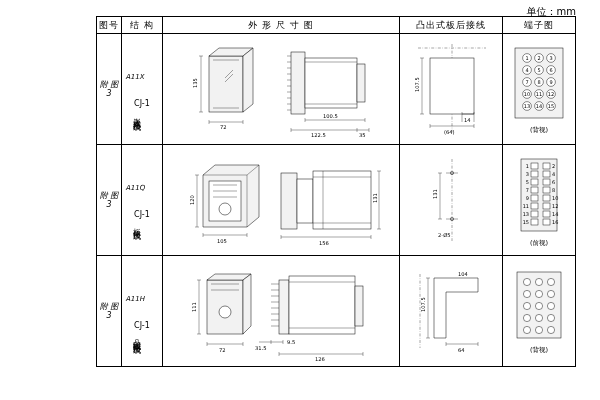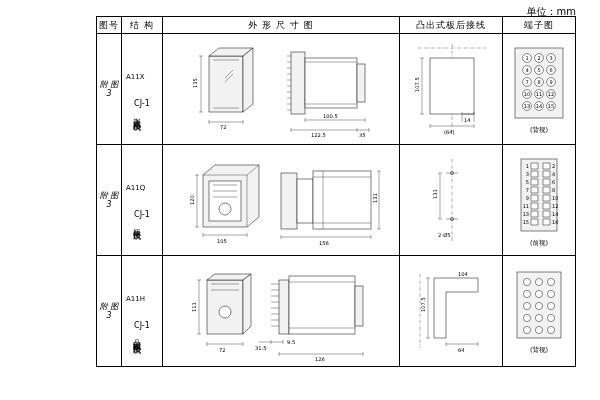--- a/index.html
+++ b/index.html
@@ -18,21 +18,21 @@
   .c4{width:102px;}
   .c5{width:72px;}
 
   .rowbody{height:110px;vertical-align:middle;}
 
   .vtext{font-size:8px;line-height:9px;text-align:center;font-style:italic;}
 
   .struct{position:relative;height:100%;}
   .struct .s-top{position:absolute;left:12px;top:10px;font-size:8px;}
   .struct .s-mid{position:absolute;left:8px;top:22px;font-size:8px;writing-mode:vertical-rl;text-orientation:upright;letter-spacing:1px;line-height:12px;height:66px;}
-  .struct .s-bot{position:absolute;left:4px;bottom:8px;font-size:7px;}
+  .struct .s-bot{position:absolute;left:4px;bottom:8px;font-size:7px;font-style:italic;}
 
   .cell{position:relative;height:100%;width:100%;}
   svg{display:block;}
   .dim{font-size:5.2px;font-family:"DejaVu Sans","Liberation Sans",sans-serif;}
   .tiny{font-size:5px;}
   .note{font-size:6.5px;}
   .lt{stroke:#000;stroke-width:0.5;fill:none;}
   .ltn{stroke:#000;stroke-width:0.35;fill:none;}
   .dash{stroke:#000;stroke-width:0.35;fill:none;stroke-dasharray:3 1.5 0.6 1.5;}
   .fillg{fill:#f2f2f2;stroke:#000;stroke-width:0.5;}

